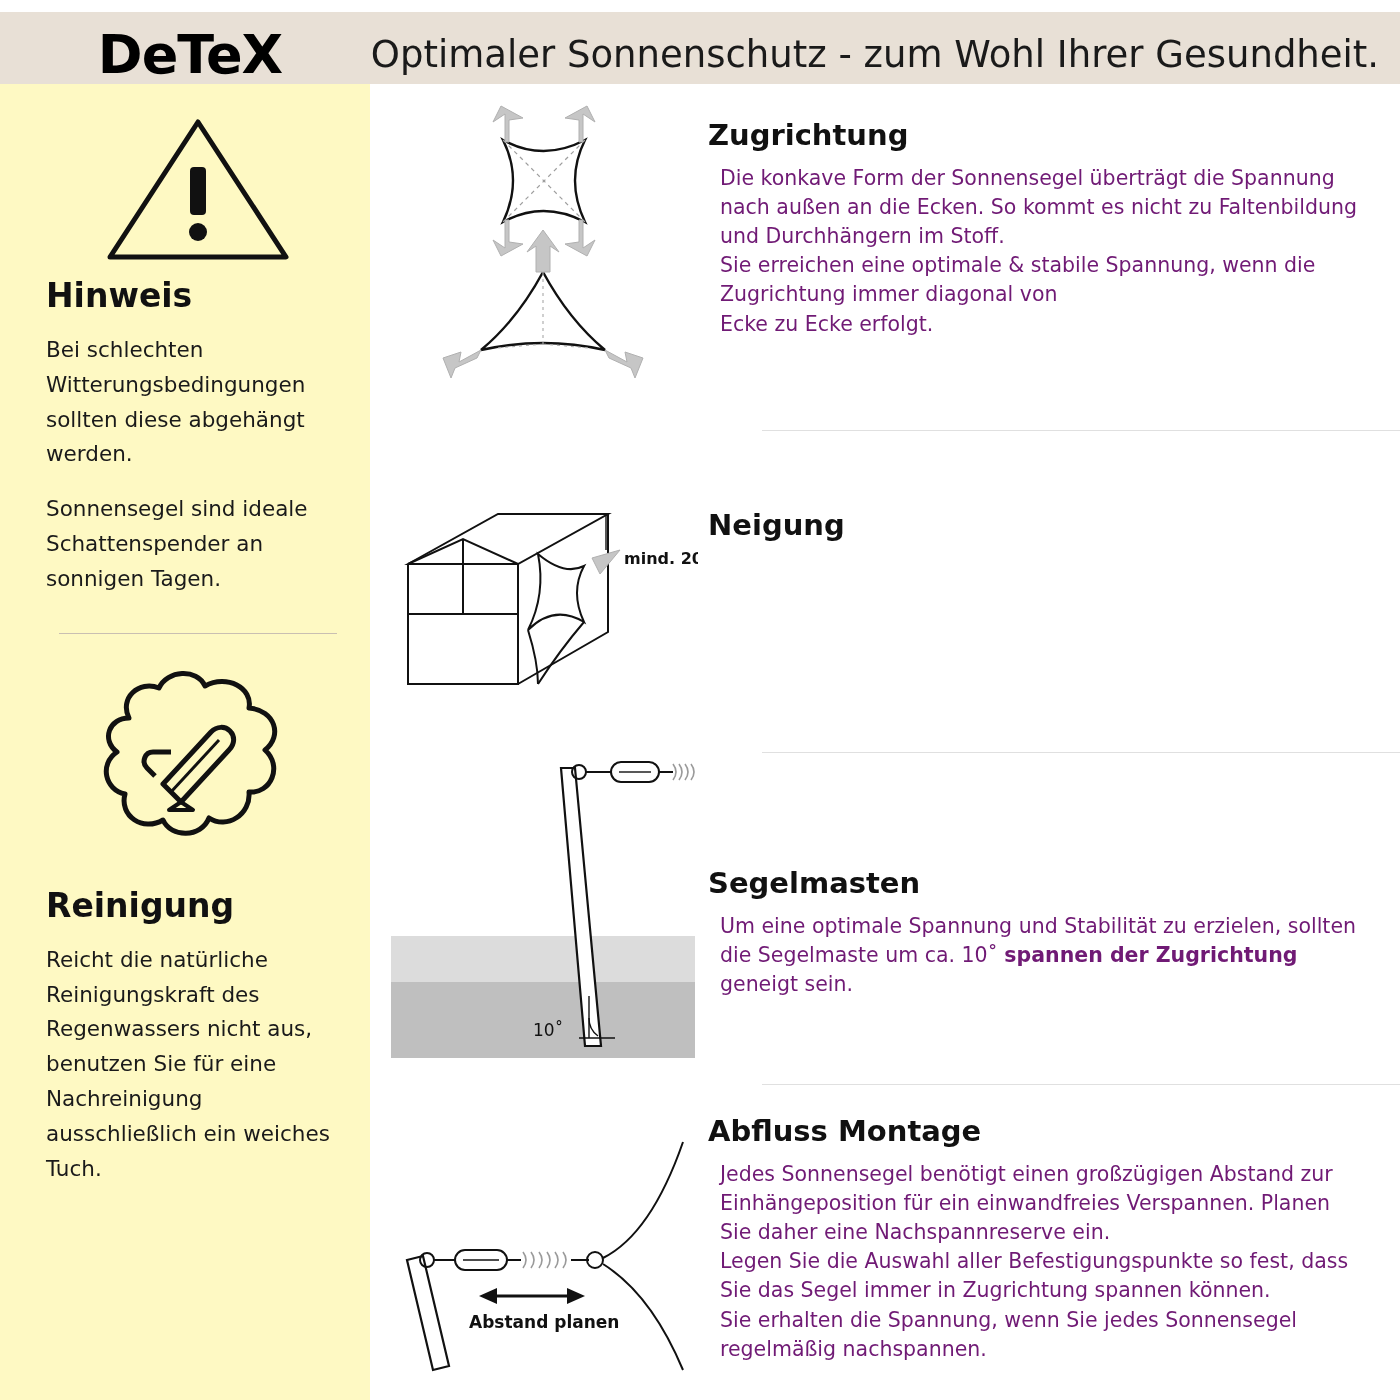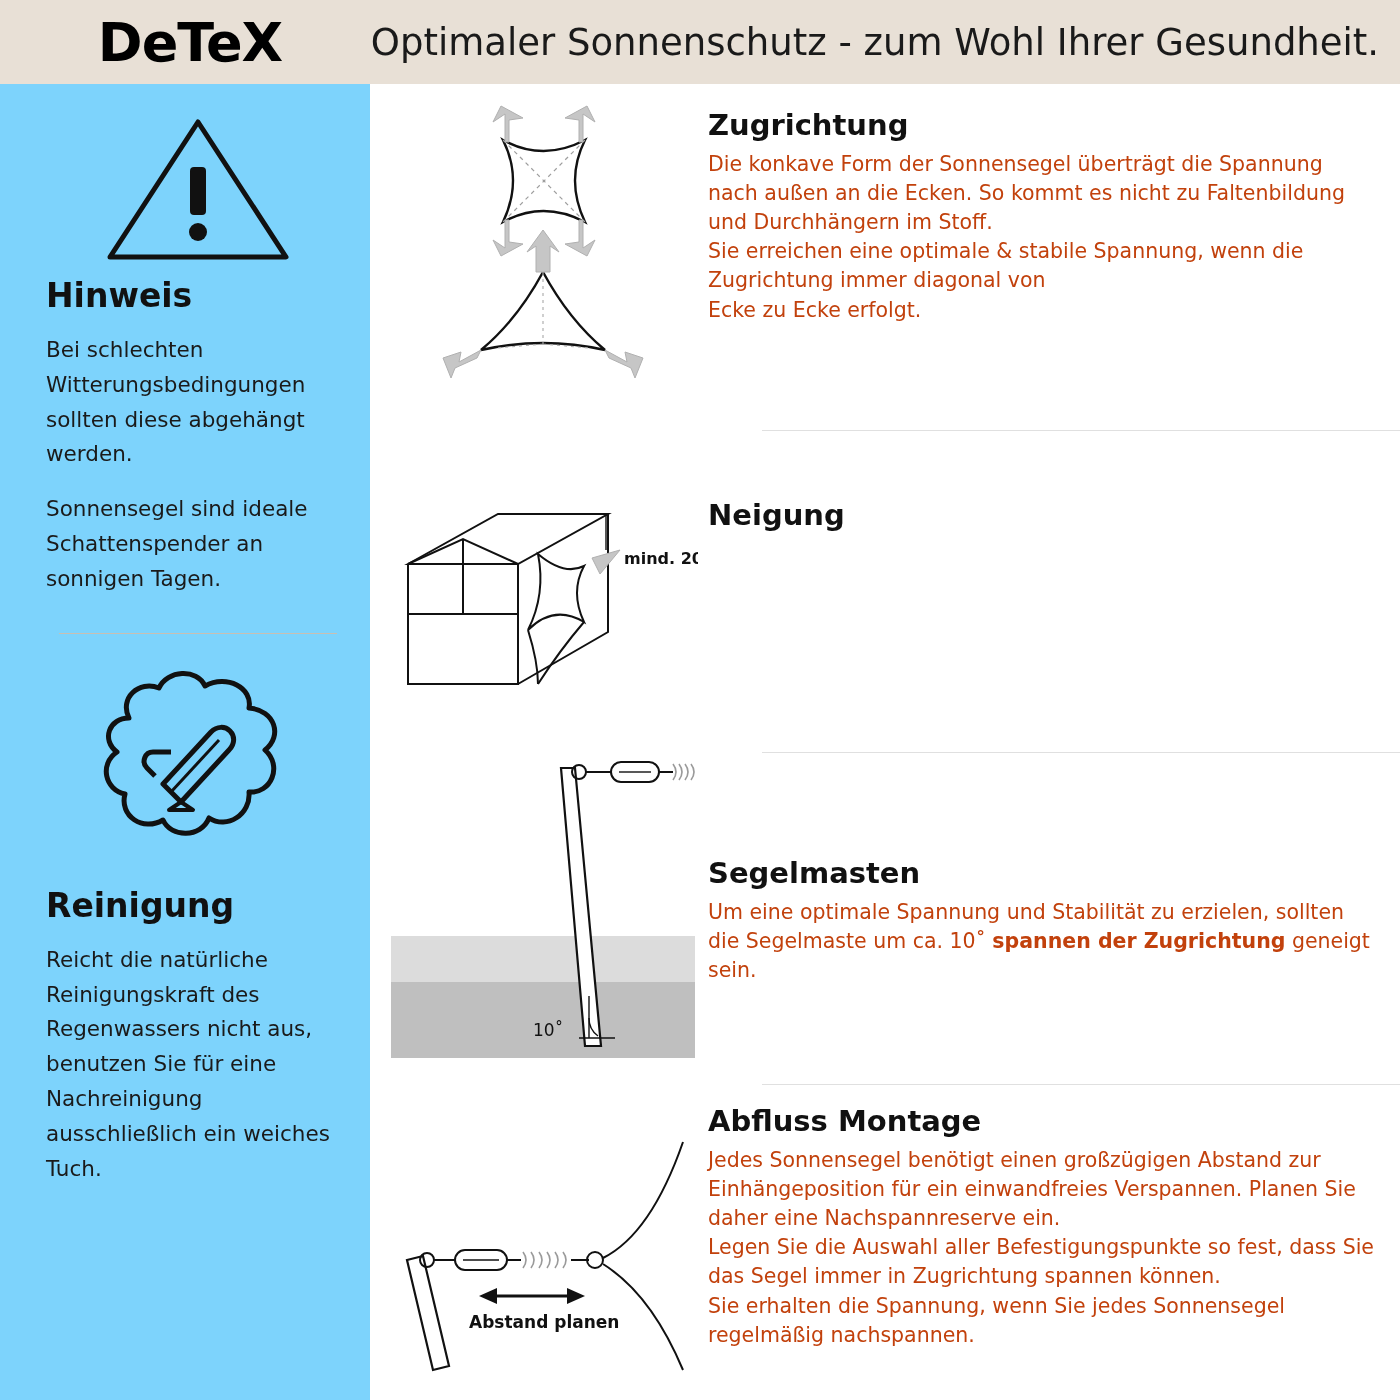--- a/index.html
+++ b/index.html
@@ -16,21 +16,21 @@
   }
   .page {
     position: relative;
     width: 1400px;
     height: 1400px;
     background: #ffffff;
   }
   
   .header {
     position: absolute;
-    left: 0; top: 0;
+    left: 0; top: 12px;
     width: 1400px;
     height: 84px;
     background: #e8e0d6;
     display: flex;
     align-items: center;
   }
   .logo {
     width: 370px;
     flex: 0 0 370px;
     display: flex;
@@ -53,21 +53,21 @@
     color: #1a1a1a;
     padding-right: 20px;
     white-space: nowrap;
   }
   
   .sidebar {
     position: absolute;
     left: 0; top: 84px;
     width: 396px;
     height: 1316px;
-    background: #7dd3fc;
+    background: #fef9c3;
     box-sizing: border-box;
     padding: 0 46px;
   }
   .sidebar .icon-wrap {
     display: flex;
     justify-content: center;
     align-items: center;
   }
   .sidebar h2 {
     font-size: 33px;
@@ -109,28 +109,28 @@
     align-items: flex-start;
     justify-content: center;
   }
   .section .text {
     flex: 1;
     padding-top: 8px;
   }
   .section h3 {
     font-size: 29px;
     font-weight: bold;
-    margin: 0 0 8px 0;
+    margin: 10px 0 8px 0;
     color: #111;
   }
   .section p {
     font-size: 20.5px;
     line-height: 1.42;
-    margin: 0;
-    color: #c2410c;
+    margin: 12px;
+    color: #701a75;
   }
   .section p b { font-weight: bold; }
   
   #sec-zug   { position:absolute; left:0; top: 16px;  width:1030px; }
   #sec-nei   { position:absolute; left:0; top: 370px; width:1030px; }
   #sec-seg   { position:absolute; left:0; top: 662px; width:1030px; }
   #sec-pla   { position:absolute; left:0; top:1000px; width:1030px; }
   #div1 { top: 346px; }
   #div2 { top: 668px; }
   #div3 { top: 1000px; }

